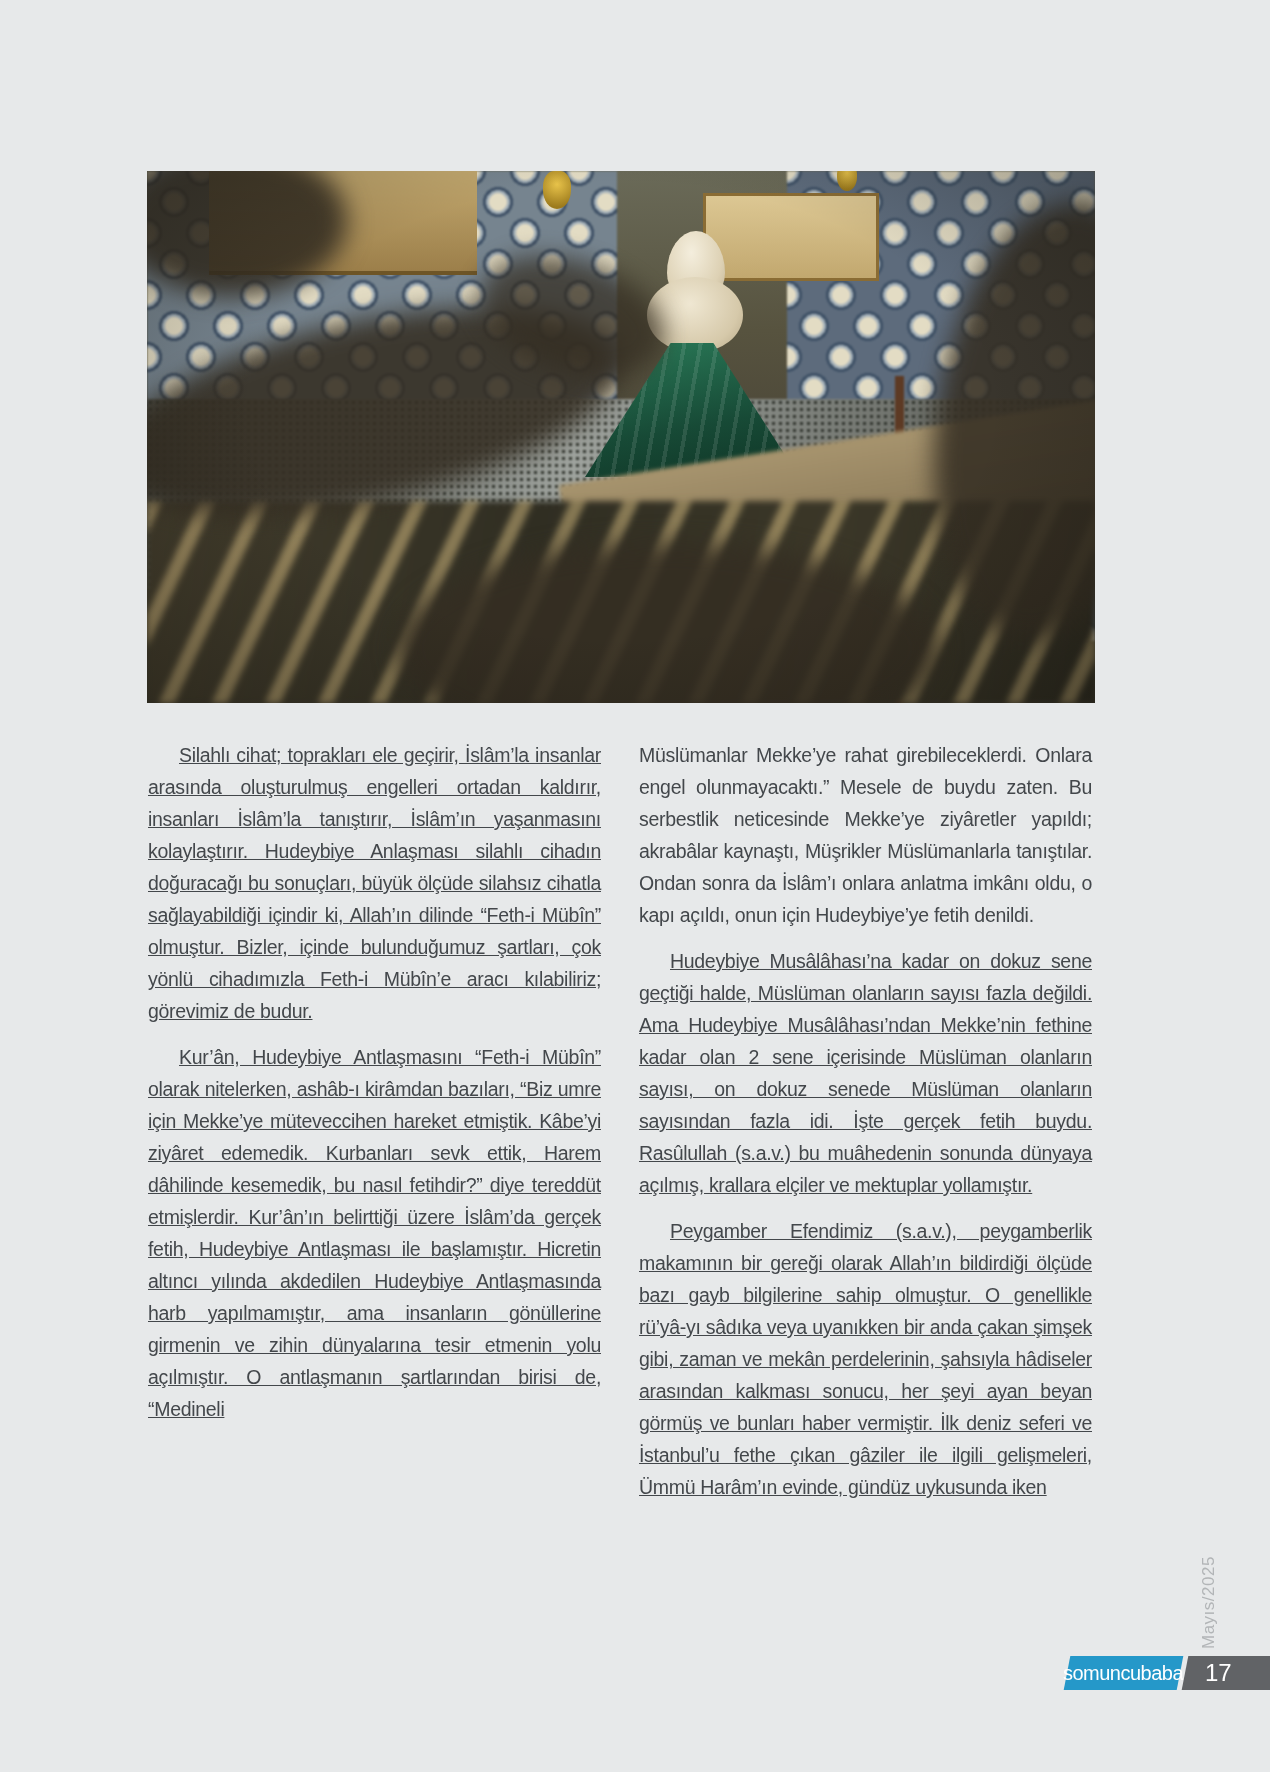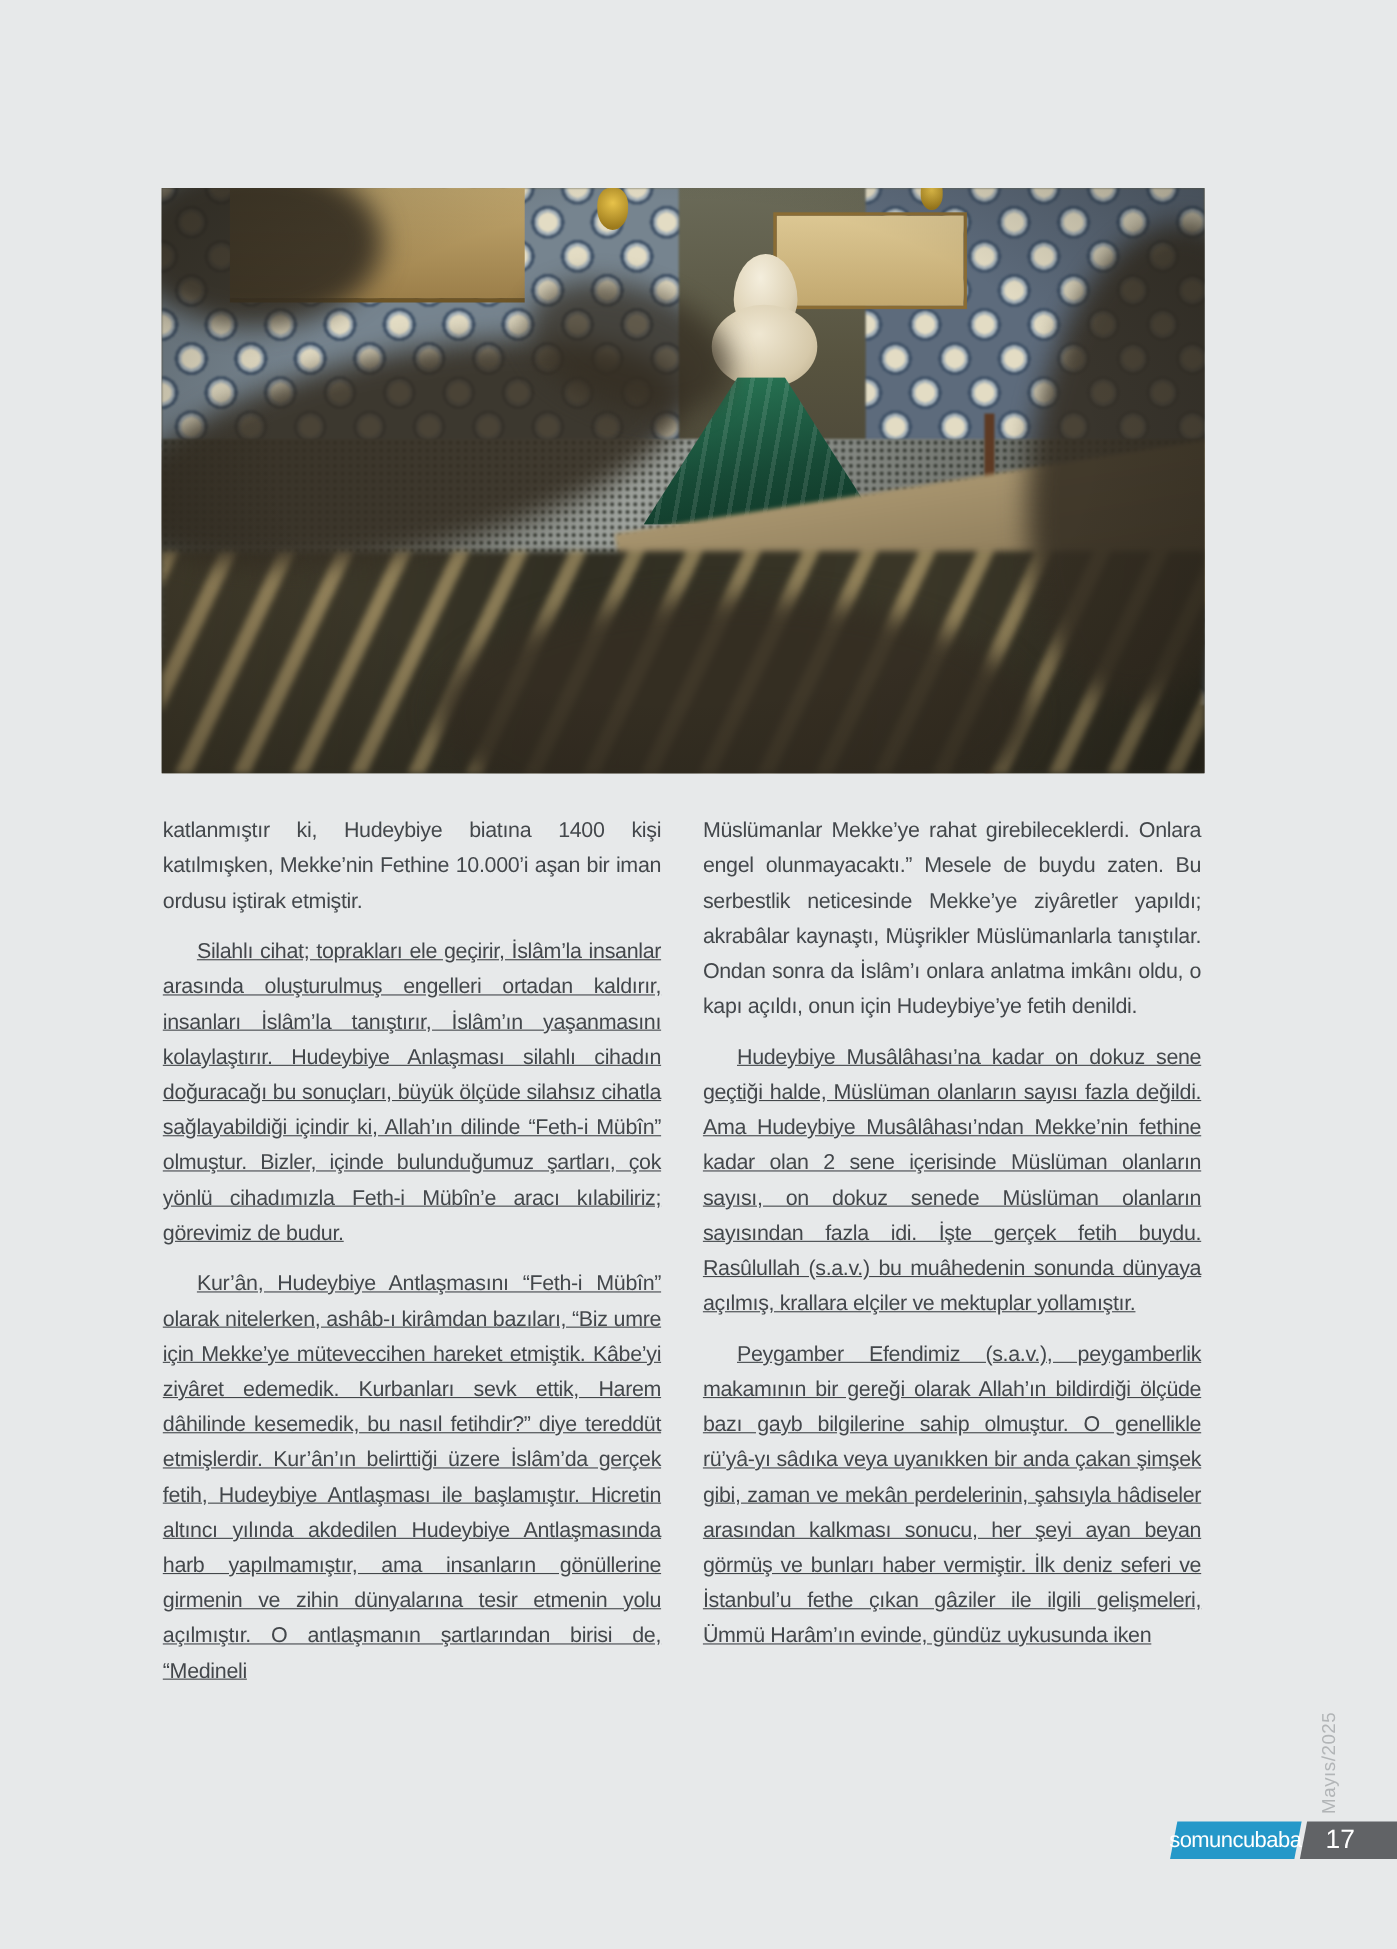--- a/index.html
+++ b/index.html
@@ -103,21 +103,20 @@
     <div class="ph-blob blob-4"></div>
     <div class="ph-blob blob-1"></div>
     <div class="ph-blob blob-5"></div>
     <div class="ph-blob blob-2"></div>
     <div class="ph-blob blob-3"></div>
     <div class="ph-vignette"></div>
   </div>
 
   <div class="columns">
     <div class="col">
-        <p class="para">katlanmıştır ki, Hudeybiye biatına 1400 kişi katılmışken, Mekke’nin Fethine 10.000’i aşan bir iman ordusu iştirak etmiştir.</p>
         <p class="para indent">Silahlı cihat; toprakları ele geçirir, İslâm’la insanlar arasında oluşturulmuş engelleri ortadan kaldırır, insanları İslâm’la tanıştırır, İslâm’ın yaşanmasını kolaylaştırır. Hudeybiye Anlaşması silahlı cihadın doğuracağı bu sonuçları, büyük ölçüde silahsız cihatla sağlayabildiği içindir ki, Allah’ın dilinde “Feth-i Mübîn” olmuştur. Bizler, içinde bulunduğumuz şartları, çok yönlü cihadımızla Feth-i Mübîn’e aracı kılabiliriz; görevimiz de budur.</p>
         <p class="para indent">Kur’ân, Hudeybiye Antlaşmasını “Feth-i Mübîn” olarak nitelerken, ashâb-ı kirâmdan bazıları, “Biz umre için Mekke’ye müteveccihen hareket etmiştik. Kâbe’yi ziyâret edemedik. Kurbanları sevk ettik, Harem dâhilinde kesemedik, bu nasıl fetihdir?” diye tereddüt etmişlerdir. Kur’ân’ın belirttiği üzere İslâm’da gerçek fetih, Hudeybiye Antlaşması ile başlamıştır. Hicretin altıncı yılında akdedilen Hudeybiye Antlaşmasında harb yapılmamıştır, ama insanların gönüllerine girmenin ve zihin dünyalarına tesir etmenin yolu açılmıştır. O antlaşmanın şartlarından birisi de, “Medineli</p>
       </div>
     <div class="col">
         <p class="para">Müslümanlar Mekke’ye rahat girebileceklerdi. Onlara engel olunmayacaktı.” Mesele de buydu zaten. Bu serbestlik neticesinde Mekke’ye ziyâretler yapıldı; akrabâlar kaynaştı, Müşrikler Müslümanlarla tanıştılar. Ondan sonra da İslâm’ı onlara anlatma imkânı oldu, o kapı açıldı, onun için Hudeybiye’ye fetih denildi.</p>
         <p class="para indent">Hudeybiye Musâlâhası’na kadar on dokuz sene geçtiği halde, Müslüman olanların sayısı fazla değildi. Ama Hudeybiye Musâlâhası’ndan Mekke’nin fethine kadar olan 2 sene içerisinde Müslüman olanların sayısı, on dokuz senede Müslüman olanların sayısından fazla idi. İşte gerçek fetih buydu. Rasûlullah (s.a.v.) bu muâhedenin sonunda dünyaya açılmış, krallara elçiler ve mektuplar yollamıştır.</p>
         <p class="para indent">Peygamber Efendimiz (s.a.v.), peygamberlik makamının bir gereği olarak Allah’ın bildirdiği ölçüde bazı gayb bilgilerine sahip olmuştur. O genellikle rü’yâ-yı sâdıka veya uyanıkken bir anda çakan şimşek gibi, zaman ve mekân perdelerinin, şahsıyla hâdiseler arasından kalkması sonucu, her şeyi ayan beyan görmüş ve bunları haber vermiştir. İlk deniz seferi ve İstanbul’u fethe çıkan gâziler ile ilgili gelişmeleri, Ümmü Harâm’ın evinde, gündüz uykusunda iken</p>
       </div>
   </div>
 

